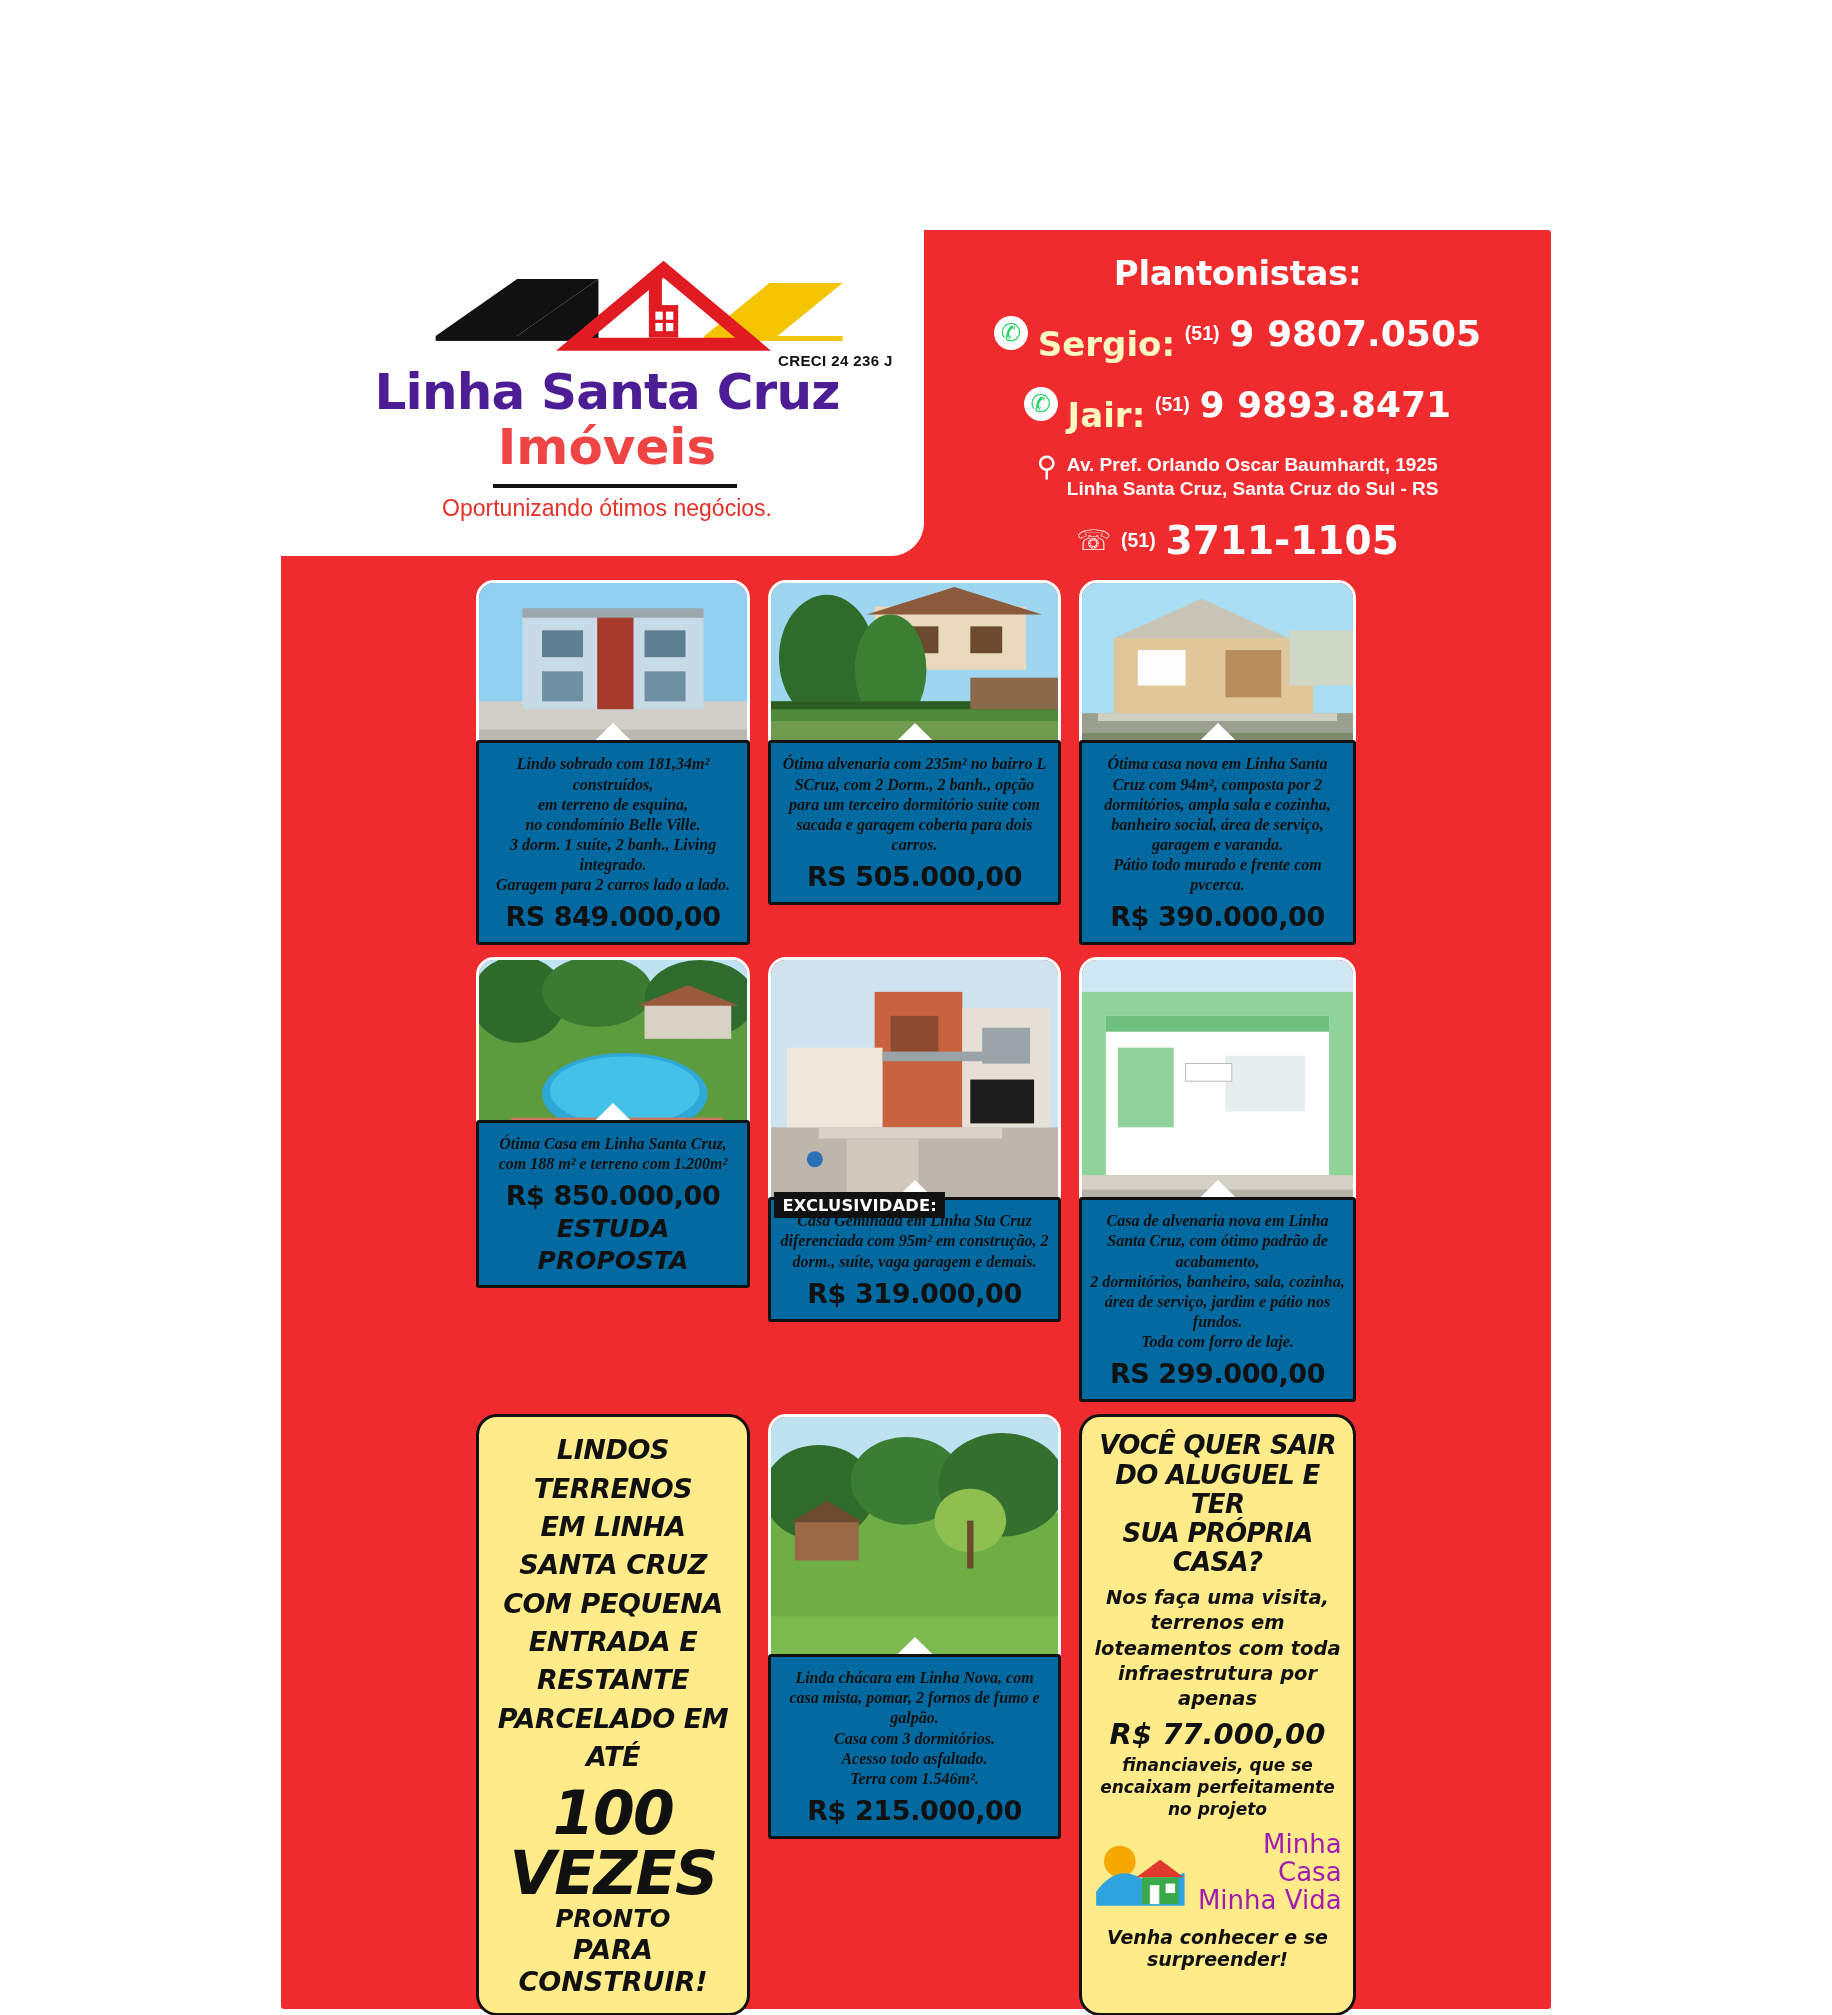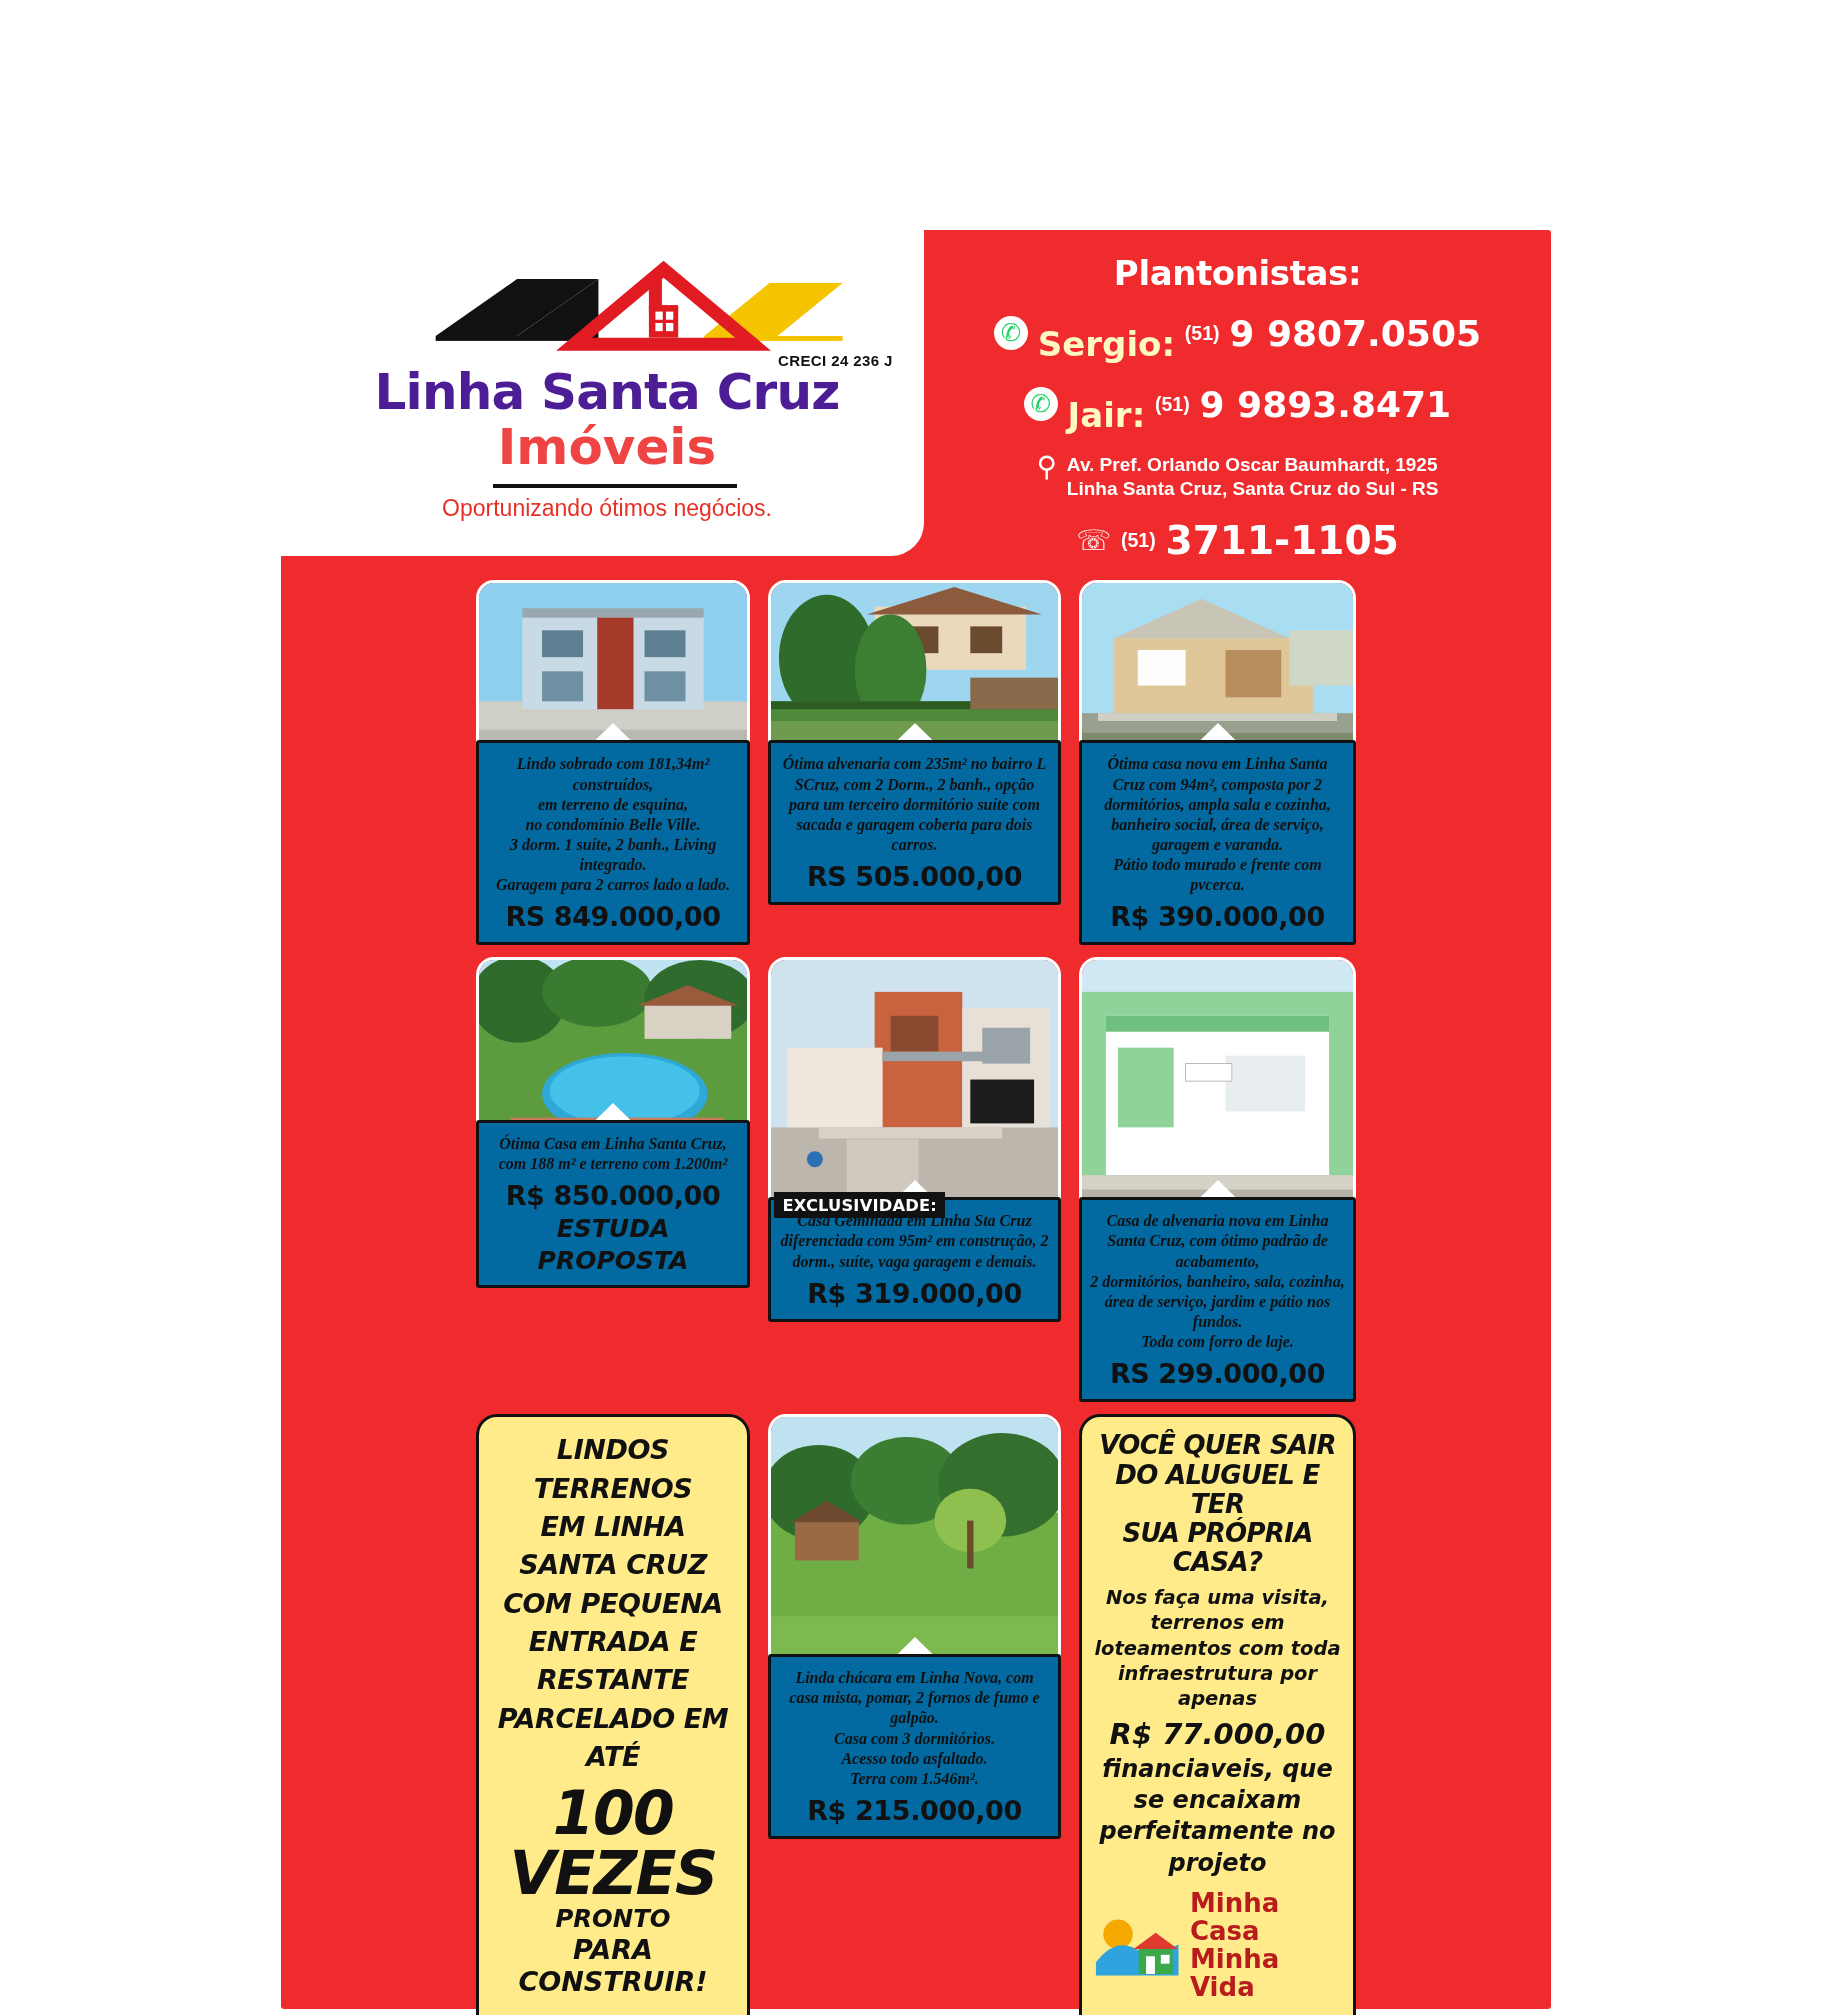--- a/index.html
+++ b/index.html
@@ -263,33 +263,33 @@
     font-size: 19.5px; line-height: 1.3; margin-top: 8.1px;
   }
   .q-price {
     font-family: "DejaVu Sans", sans-serif;
     font-weight: bold; font-style: italic;
     font-size: 29px; margin-top: 4.9px;
   }
   .q-fin {
     font-family: "DejaVu Sans", sans-serif;
     font-weight: bold; font-style: italic;
-    font-size: 24px; line-height: 1.3; margin-top: 3.3px;
+    font-size: 17px; line-height: 1.3; margin-top: 3.3px;
   }
   .mcmv {
     display: flex; align-items: center; justify-content: center;
     gap: 8.1px; margin-top: 9.8px;
   }
   .mcmv-text {
     font-family: "DejaVu Sans", sans-serif;
-    font-weight: bold;
+    font-weight: normal;
     font-size: 26px;
-    color: #b91c1c;
+    color: #a21caf;
     line-height: 1.08;
-    text-align: left;
+    text-align: right;
   }
   .venha {
     font-family: "DejaVu Sans", sans-serif;
     font-weight: bold; font-style: italic;
     font-size: 19px; margin-top: 11.4px;
   }
 </style>
 </head>
 <body>
 

